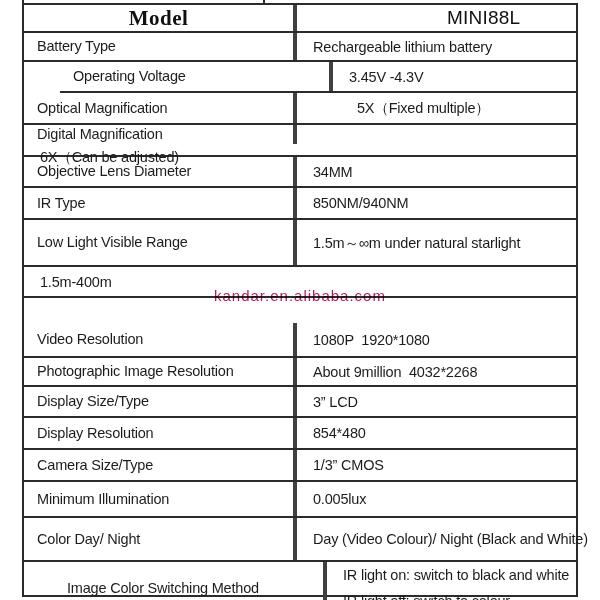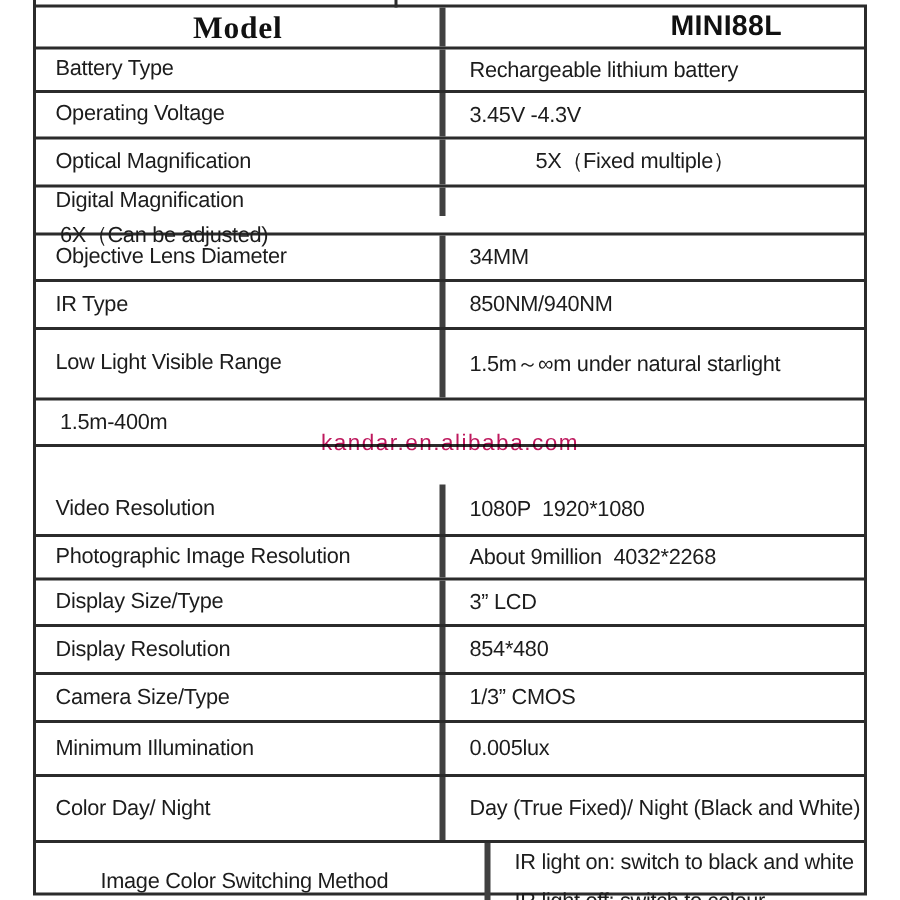--- a/index.html
+++ b/index.html
@@ -61,21 +61,21 @@
     justify-content:center;
     padding-left:0;
     font-family:"Liberation Serif", serif;
     font-weight:bold;
     font-size:21px;
     letter-spacing:0.5px;
     color:#111111;
   }
   .row.header .cell.value{
     padding-left:150px;
-    font-weight:bold;
+    font-weight:normal;
     font-size:19px;
     letter-spacing:0.2px;
     color:#111111;
   }
   .watermark{
     position:absolute;
     left:214px;top:287px;
     font-size:15px;
     letter-spacing:1px;
     color:#be185d;
@@ -93,21 +93,21 @@
 
   <div class="spec-table">
     <div class="row header">
       <div class="cell label">Model</div>
       <div class="cell value">MINI88L</div>
     </div>
 
     <div style="display:contents;"><div class="row" style="height: 29px;">
           <div class="cell label">Battery Type</div>
           <div class="cell value">Rechargeable lithium battery</div>
-        </div><div class="row" style="height: 31px;">
+        </div><div class="row" style="height: 31px; margin-left: 36px;">
           <div class="cell label">Operating Voltage</div>
           <div class="cell value">3.45V -4.3V</div>
         </div><div class="row" style="height: 32px; gap: 44px;">
           <div class="cell label">Optical Magnification</div>
           <div class="cell value">5X（Fixed multiple）</div>
         </div><div class="row" style="height: 32px; flex-direction: column;">
           <div class="cell label">Digital Magnification</div>
           <div class="cell value">6X（Can be adjusted)</div>
         </div><div class="row" style="height: 31px;">
           <div class="cell label">Objective Lens Diameter</div>
@@ -133,21 +133,21 @@
           <div class="cell label">Display Resolution</div>
           <div class="cell value">854*480</div>
         </div><div class="row" style="height: 32px;">
           <div class="cell label">Camera Size/Type</div>
           <div class="cell value">1/3” CMOS</div>
         </div><div class="row" style="height: 36px;">
           <div class="cell label">Minimum Illumination</div>
           <div class="cell value">0.005lux</div>
         </div><div class="row" style="height: 44px;">
           <div class="cell label">Color Day/ Night</div>
-          <div class="cell value">Day (True Fixed)/ Night (Black and White)</div>
+          <div class="cell value">Day (Video Colour)/ Night (Black and White)</div>
         </div><div class="row last">
           <div class="cell label">Image Color Switching Method</div>
           <div class="cell value">IR light on: switch to black and white
 IR light off: switch to colour</div>
         </div></div>
   </div>
 
   <div class="watermark">kandar.en.alibaba.com</div>
 
 </div>

